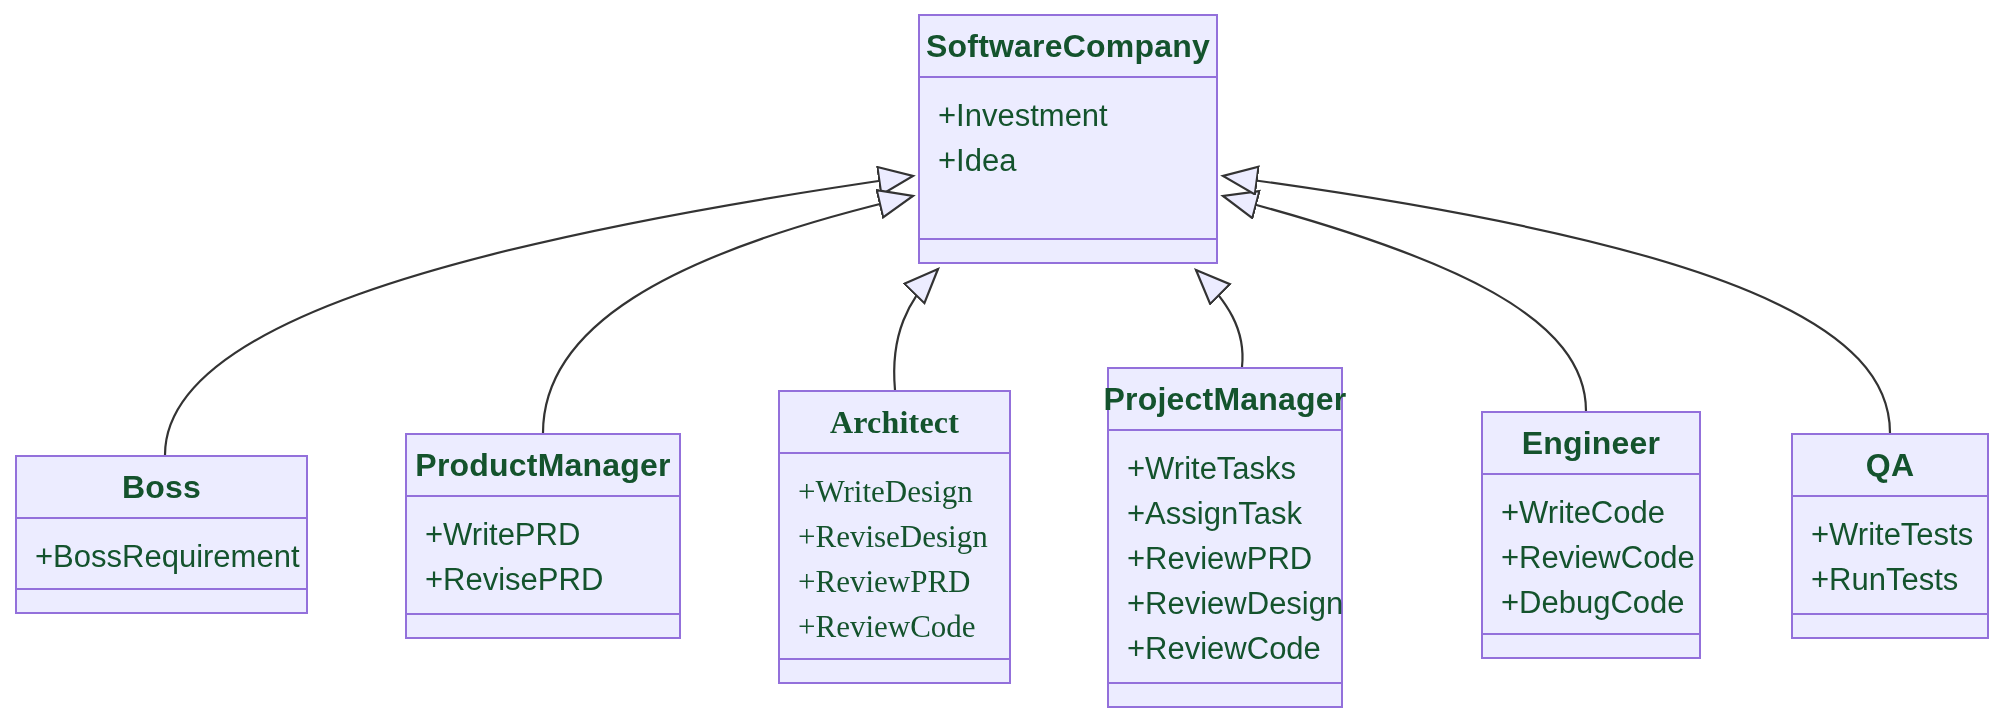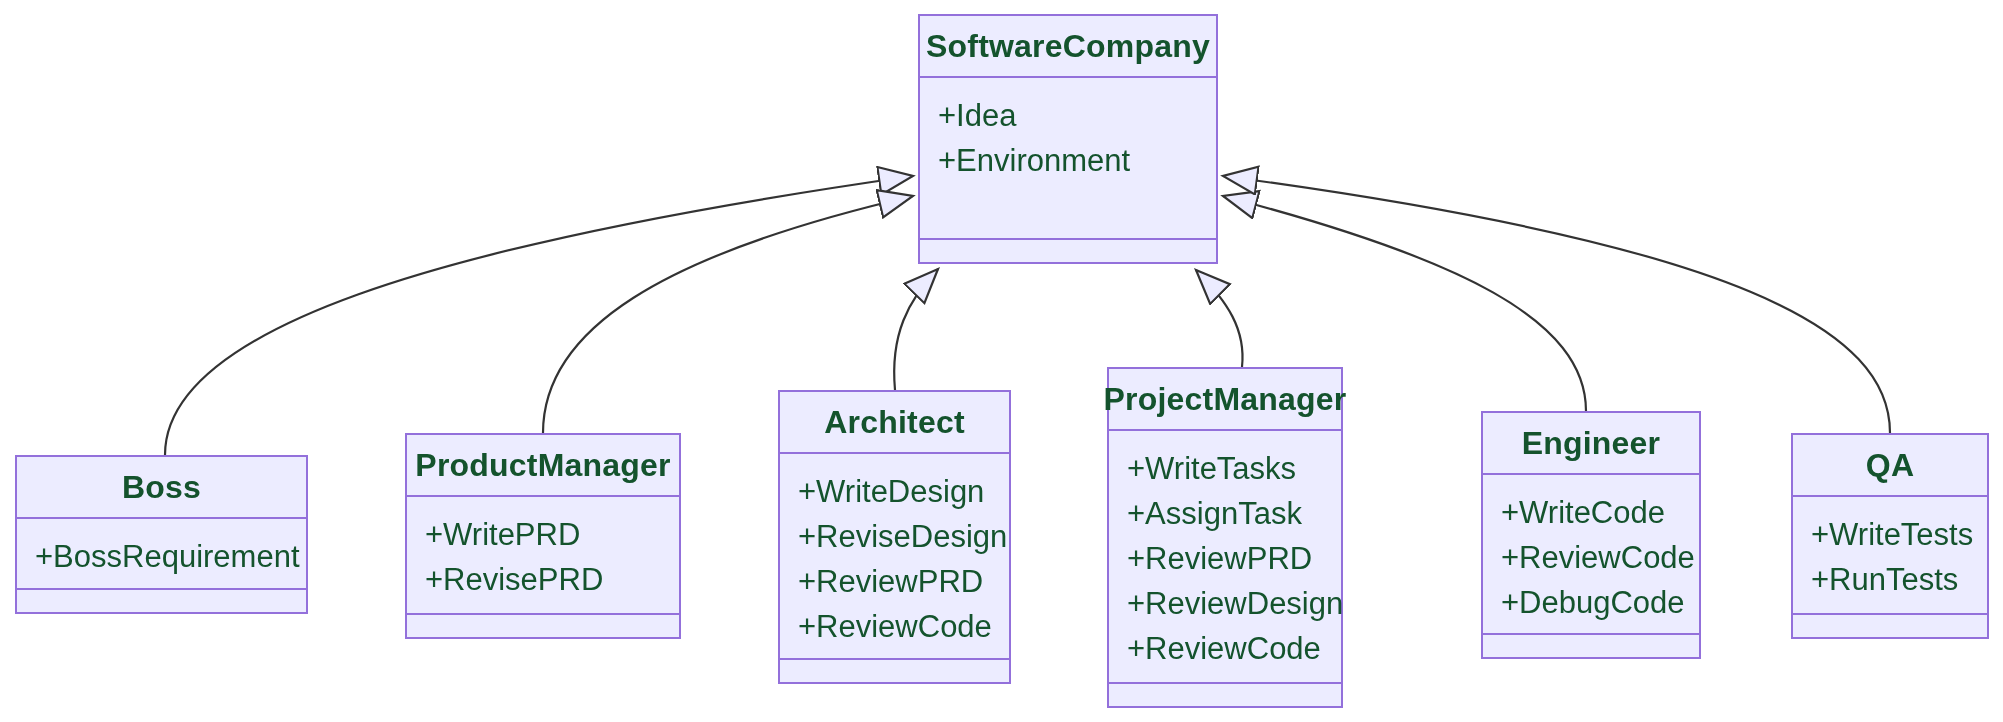--- a/index.html
+++ b/index.html
@@ -40,22 +40,22 @@
       <path d="M 895,390 C 890,335 908,300 938,269" marker-end="url(#hollow-tri)"></path>
       <path d="M 1242,367 C 1246,330 1228,302 1196,270" marker-end="url(#hollow-tri)"></path>
       <path d="M 1586,411 C 1586,320 1460,258 1223,196" marker-end="url(#hollow-tri)"></path>
       <path d="M 1890,433 C 1890,330 1740,245 1223,176" marker-end="url(#hollow-tri)"></path>
     </g>
   </svg>
 
   <div class="class-box" style="left:918px; top:14px; width:300px; height:250px;">
     <div class="class-title">SoftwareCompany</div>
     <div class="class-attrs">
+      <div>+Investment</div>
       <div>+Idea</div>
-      <div>+Environment</div>
     </div>
     <div class="class-methods"></div>
   </div>
 
   <div class="class-box" style="left:405px; top:433px; width:276px; height:206px;">
     <div class="class-title">ProductManager</div>
     <div class="class-attrs">
       <div>+WritePRD</div>
       <div>+RevisePRD</div>
     </div>
@@ -63,21 +63,21 @@
   </div>
 
   <div class="class-box" style="left:15px; top:455px; width:293px; height:159px;">
     <div class="class-title">Boss</div>
     <div class="class-attrs">
       <div>+BossRequirement</div>
     </div>
     <div class="class-methods"></div>
   </div>
 
-  <div class="class-box" style="left:778px; top:390px; width:233px; height:294px;">
+  <div class="class-box" style="left:778px; top:390px; width:233px; height:294px;font-family:Liberation Serif, serif;">
     <div class="class-title">Architect</div>
     <div class="class-attrs">
       <div>+WriteDesign</div>
       <div>+ReviseDesign</div>
       <div>+ReviewPRD</div>
       <div>+ReviewCode</div>
     </div>
     <div class="class-methods"></div>
   </div>
 

